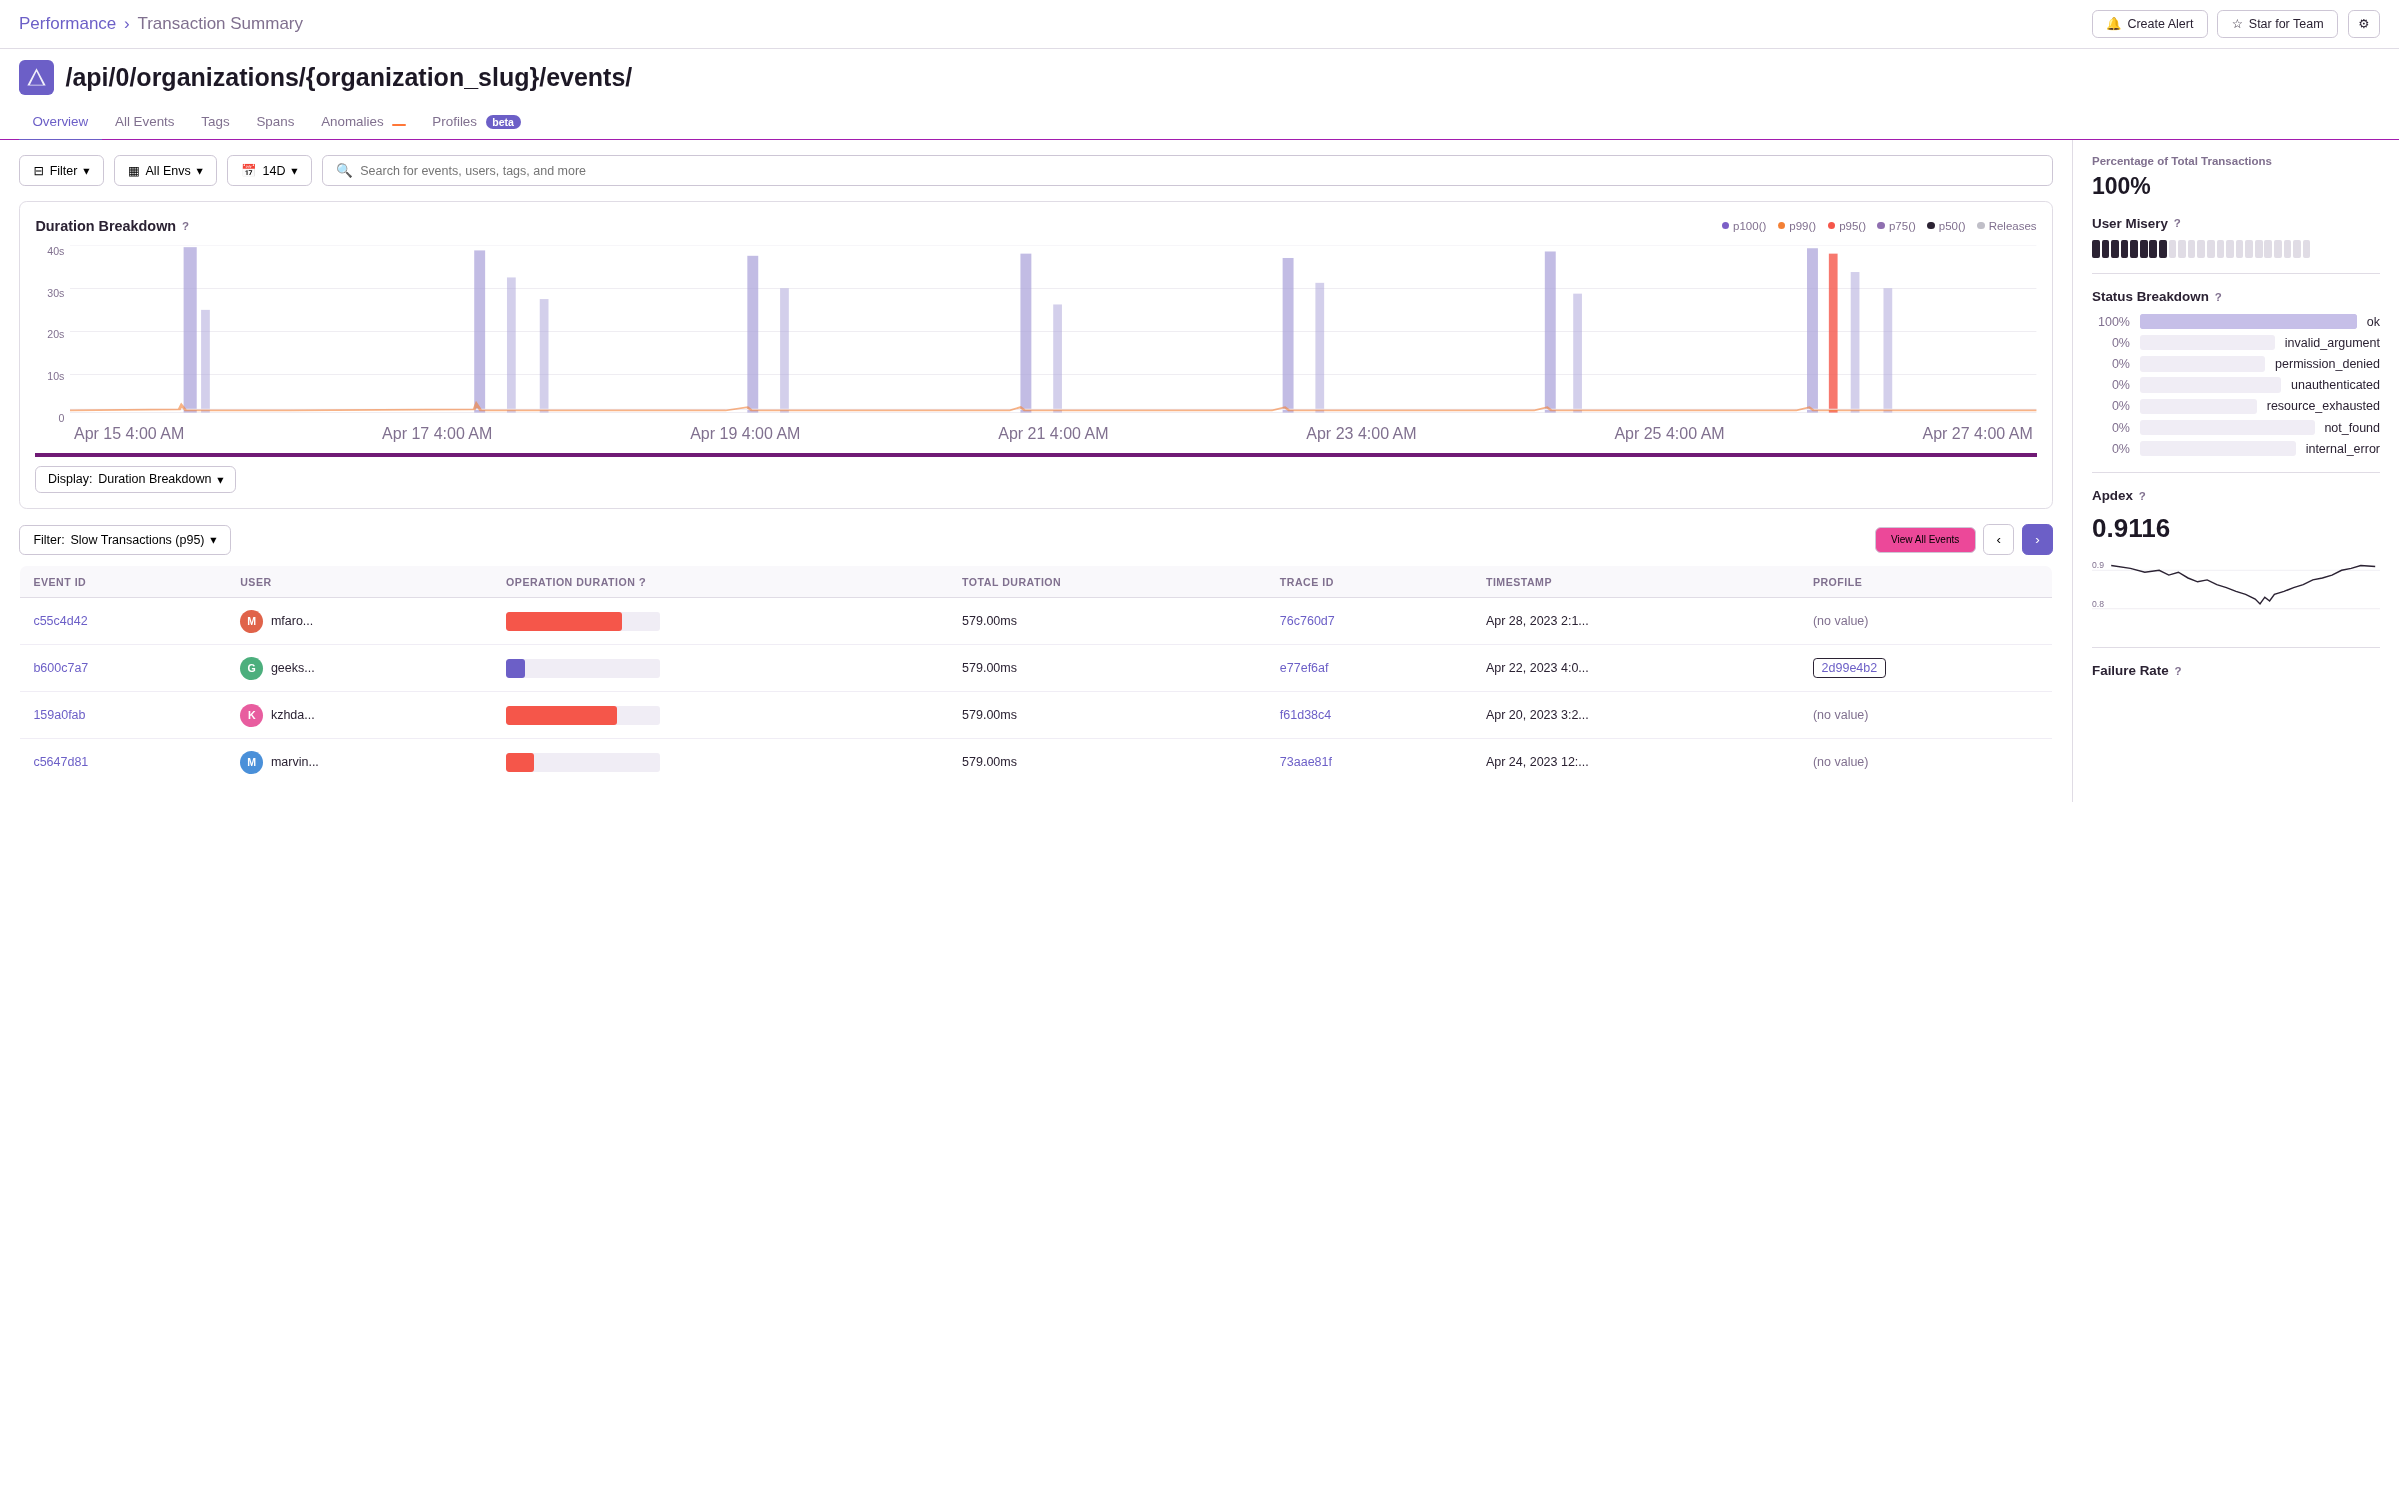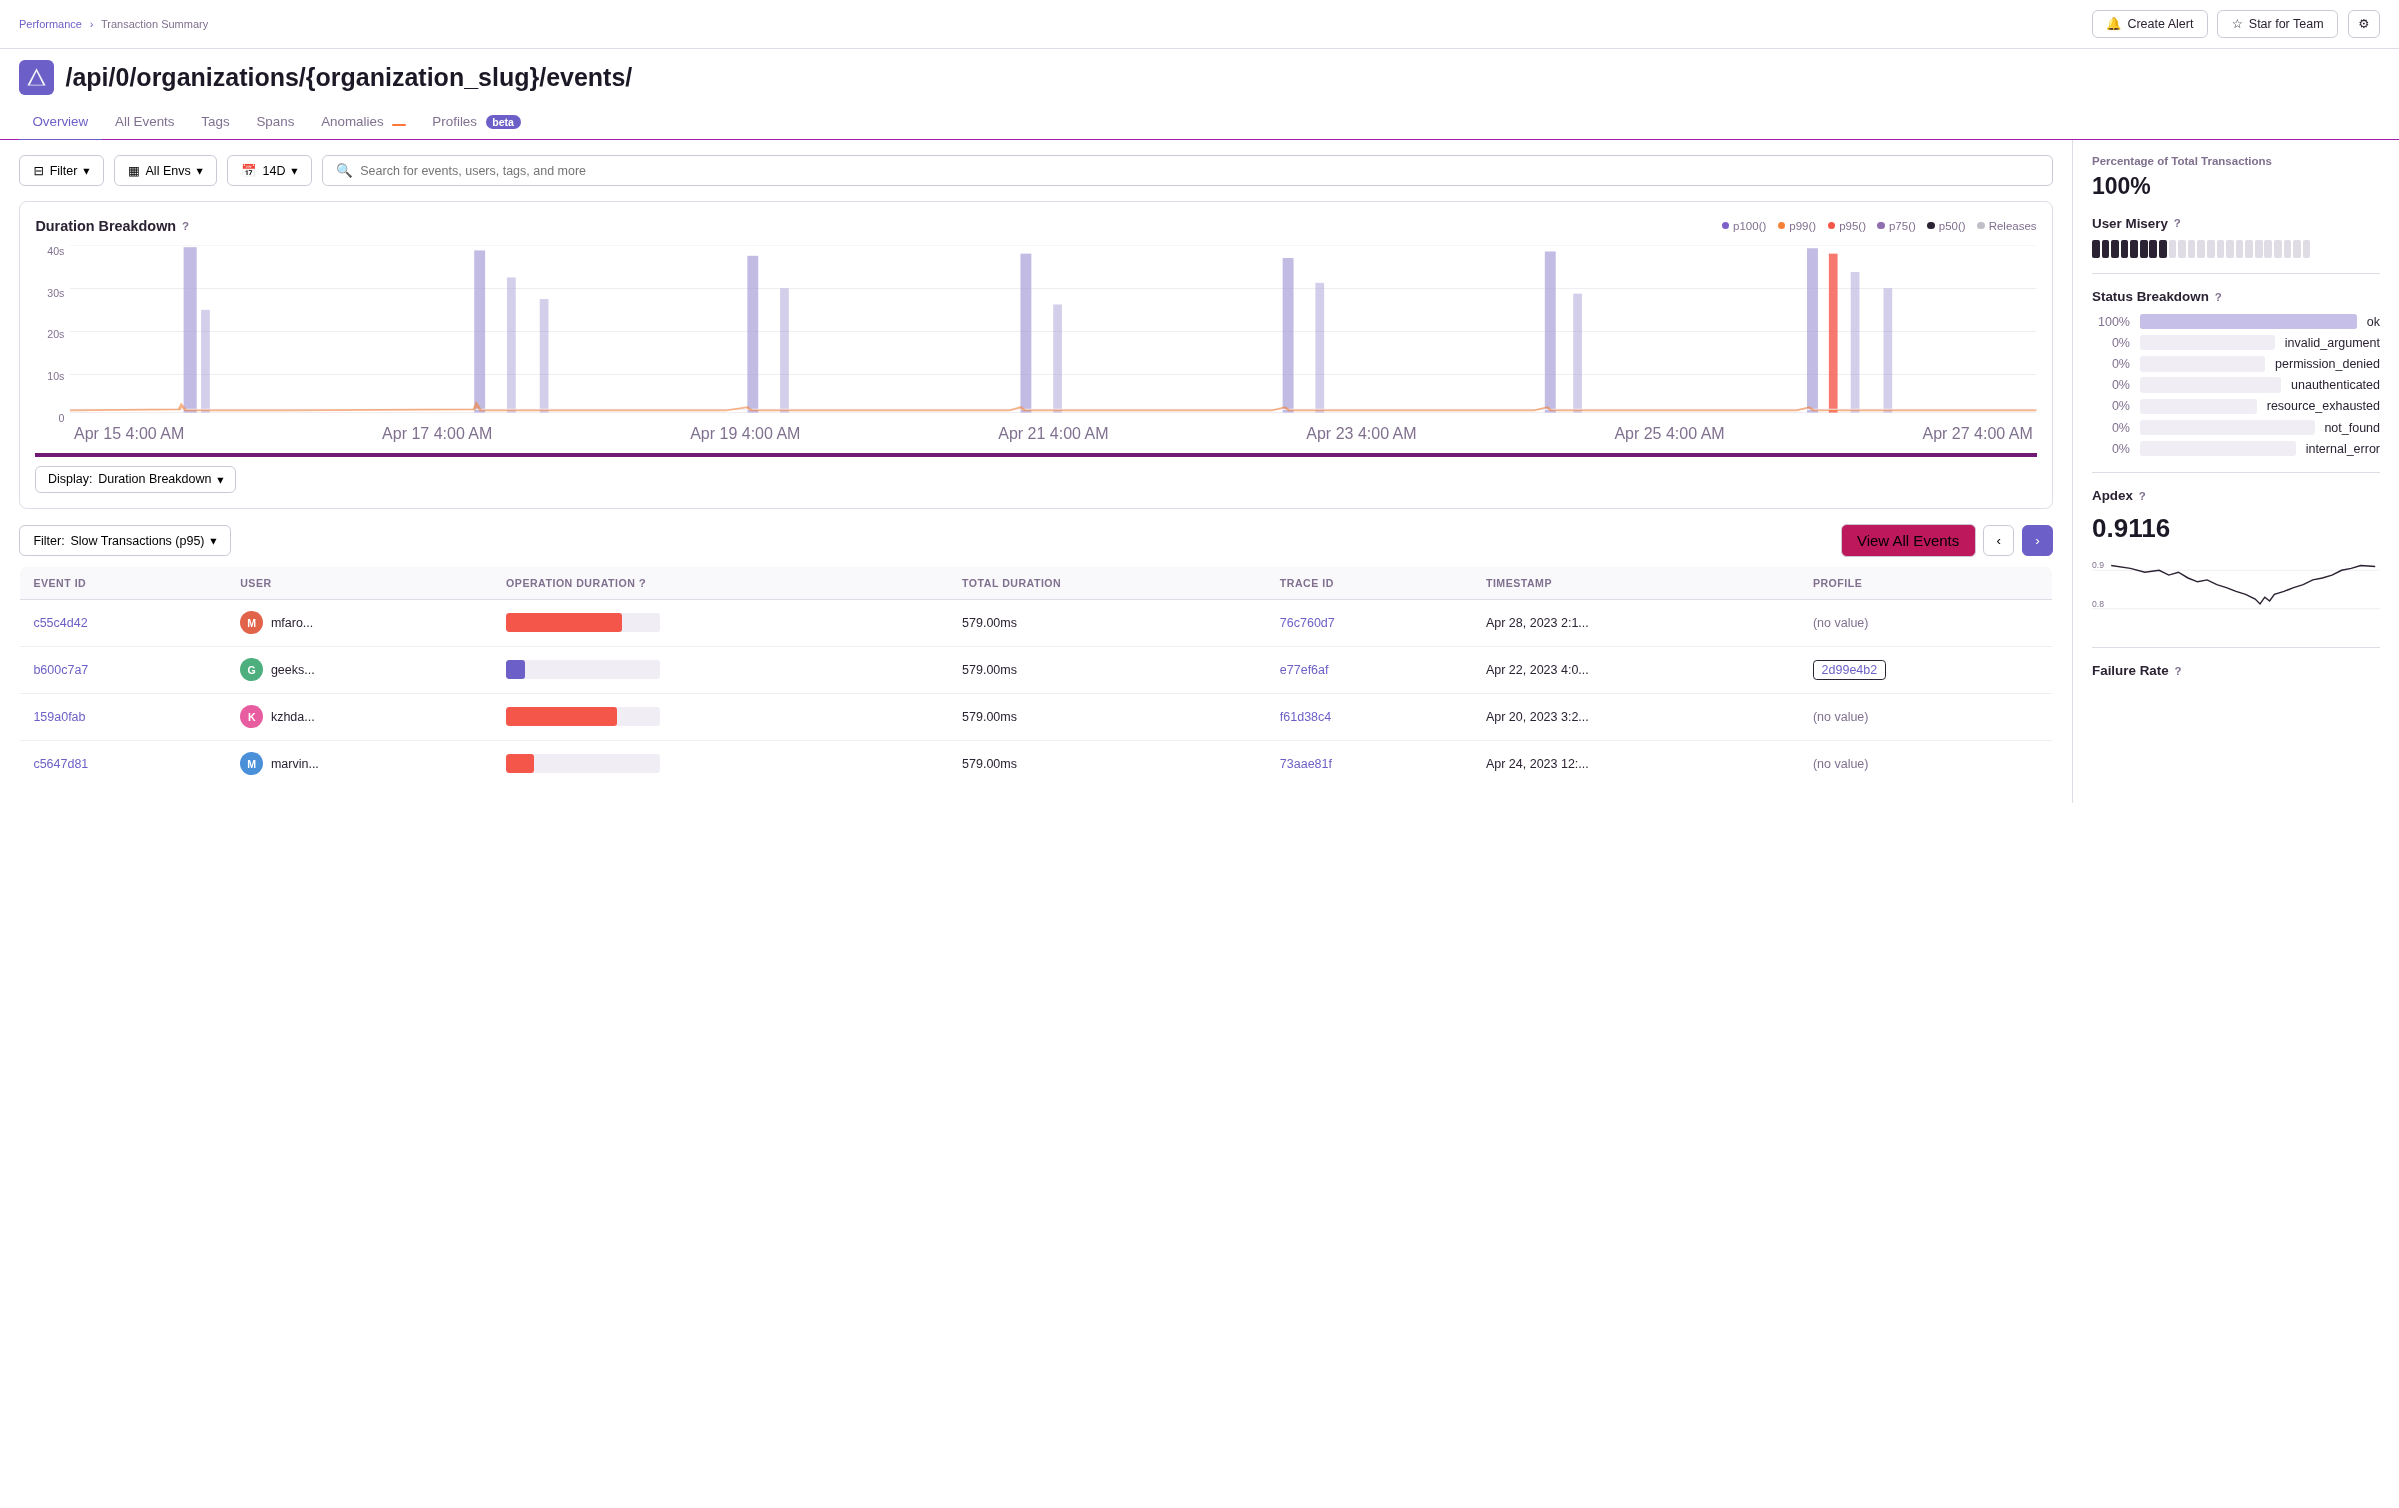--- a/index.html
+++ b/index.html
@@ -1,20 +1,20 @@
 <!DOCTYPE html>
 <html><head>
   <meta charset="utf-8">
   <style>
     * { box-sizing: border-box; margin: 0; padding: 0; }
     body { font-family: -apple-system, BlinkMacSystemFont, 'Segoe UI', sans-serif; background: #fff; color: #2b2233; font-size: 13.4px; }
     
     
     .top-header { display: flex; align-items: center; justify-content: space-between; padding: 9.6px 19px; border-bottom: 1px solid #e0dce5; }
-    .breadcrumb { display: flex; align-items: center; gap: 7.7px; color: #6c5fc7; font-size: 11px; }
+    .breadcrumb { display: flex; align-items: center; gap: 7.7px; color: #6c5fc7; font-size: 17px; }
     .header-actions { display: flex; align-items: center; gap: 9.6px; }
     .btn { display: flex; align-items: center; gap: 5.8px; padding: 5.8px 13.4px; border: 1px solid #cdc6d5; border-radius: 5.8px; background: #fff; cursor: pointer; font-size: 12.5px; color: #2b2233; }
     .btn-gear { padding: 5.8px 9.6px; }
     
     
     .page-title-row { display: flex; align-items: center; gap: 11.5px; padding: 11.5px 19px 0; }
     .sentry-icon { width: 35px; height: 35px; background: #6c5fc7; border-radius: 5.8px; display: flex; align-items: center; justify-content: center; color: #fff; font-size: 19px; }
     .page-title { font-size: 25px; font-weight: 600; color: #1d1825; }
     
     
@@ -48,21 +48,21 @@
     .chart-area { width: 100%; height: 173px; }
     
     
     .chart-footer { display: flex; margin-top: 9.6px; padding-top: 9.6px; border-top: 4px solid #701a75; }
     .display-btn { display: flex; align-items: center; gap: 5.8px; padding: 4.8px 11.5px; border: 1px solid #cdc6d5; border-radius: 5.8px; background: #fff; font-size: 12.5px; cursor: pointer; }
     
     
     .table-toolbar { display: flex; align-items: center; justify-content: space-between; margin-bottom: 9.6px; }
     .slow-filter { display: flex; align-items: center; gap: 5.8px; padding: 6.7px 13.4px; border: 1px solid #cdc6d5; border-radius: 5.8px; background: #fff; font-size: 12.5px; cursor: pointer; }
     .table-nav { display: flex; align-items: center; gap: 7.7px; }
-    .view-all-btn { padding: 6.7px 15.4px; border: 1px solid #cdc6d5; border-radius: 5.8px; background: #be185d; font-size: 15px; cursor: pointer; }
+    .view-all-btn { padding: 6.7px 15.4px; border: 1px solid #cdc6d5; border-radius: 5.8px; background: #ec4899; font-size: 10px; cursor: pointer; }
     .nav-btn { width: 31px; height: 31px; border: 1px solid #cdc6d5; border-radius: 5.8px; display: flex; align-items: center; justify-content: center; cursor: pointer; background: #fff; font-size: 13.4px; }
     .nav-btn.active { background: #6c5fc7; color: #fff; border-color: #6c5fc7; }
     
     
     .events-table { width: 100%; border-collapse: collapse; border: 1px solid #e0dce5; border-radius: 7.7px; overflow: hidden; }
     .events-table th { background: #f9f8fb; font-size: 10.6px; font-weight: 600; text-transform: uppercase; color: #80708f; padding: 9.6px 13.4px; text-align: left; border-bottom: 1px solid #e0dce5; letter-spacing: 0.5px; }
     .events-table td { padding: 11.5px 13.4px; border-bottom: 1px solid #f0edf5; font-size: 12.5px; vertical-align: middle; }
     .events-table tr:last-child td { border-bottom: none; }
     .link-text { color: #6c5fc7; text-decoration: none; cursor: pointer; }
     

